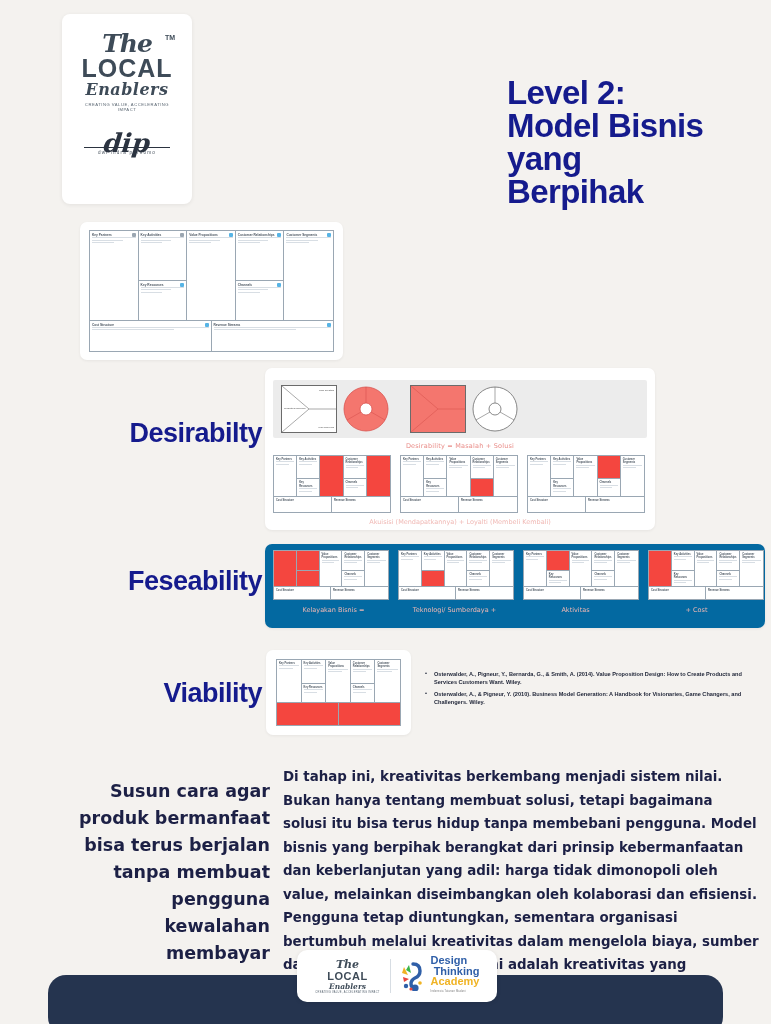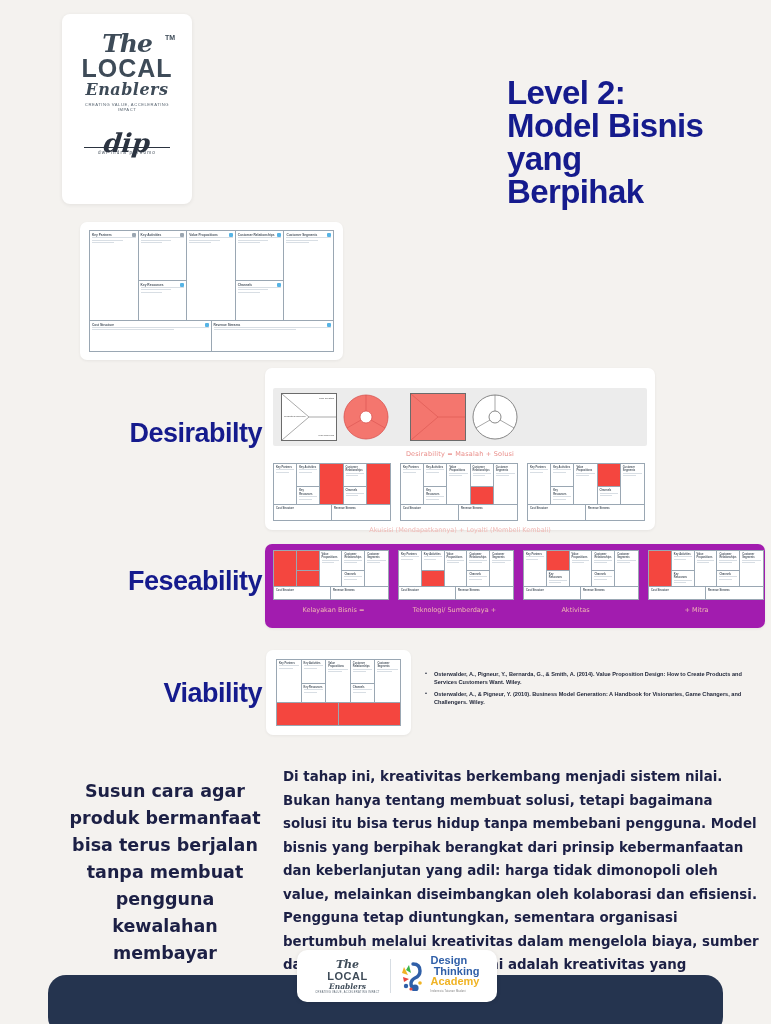--- a/index.html
+++ b/index.html
@@ -116,21 +116,21 @@
   }
   .label-desirability { left: 40px; top: 418px; width: 222px; }
   .label-feseability  { left: 20px; top: 566px; width: 242px; }
   .label-viability    { left: 40px; top: 678px; width: 222px; }
 
   .desir-card {
     position: absolute; left: 265px; top: 368px;
     width: 390px; height: 162px;
     background: #ffffff; border-radius: 7px;
     box-shadow: 0 1px 3px rgba(0,0,0,.06);
-    padding: 20px 8px;
+    padding: 12px 8px;
   }
   .vpc-row { display: flex; gap: 18px; justify-content: flex-start;
              background: #ececec; padding: 5px 8px; border-radius: 2px; }
   .vpc-pair { display: flex; align-items: center; gap: 3px; }
   .vpc-sq { width: 56px; height: 48px; border: 1px solid #6b6b6b; position: relative; background: #fff; }
   .vpc-sq.fill { background: #f4766e; }
   .vpc-sq .t { position: absolute; font-size: 2.4px; color: #444; }
   .vpc-sq .t1 { right: 2px; top: 3px; }
   .vpc-sq .t2 { left: 2px; top: 21px; }
   .vpc-sq .t3 { right: 2px; bottom: 3px; }
@@ -144,21 +144,21 @@
   }
   .mini-row { display: flex; gap: 9px; margin-top: 5px; }
   .mini { width: 118px; height: 58px; }
   .cap2 { text-align: center; color: #f0b8b4; font-size: 6.5px; margin-top: 5px;
           font-family: "DejaVu Sans", sans-serif; }
 
   
   .fes-card {
     position: absolute; left: 265px; top: 544px;
     width: 500px; height: 84px;
-    background: #a21caf; border-radius: 7px;
+    background: #0369a1; border-radius: 7px;
     box-shadow: 0 1px 3px rgba(0,0,0,.06);
     padding: 6px 8px 0 8px;
   }
   .fes-row { display: flex; gap: 9px; }
   .fes-item { width: 116px; }
   .fes-mini { width: 116px; height: 50px; }
   .fes-caps { display: flex; margin-top: 6px; }
   .fes-caps span { color: #f0b8b4; font-size: 6.5px; text-align: center;
                    font-family: "DejaVu Sans", sans-serif; }
   .fes-caps .c1 { width: 125px; }
@@ -176,21 +176,21 @@
   }
   .refs { position: absolute; left: 425px; top: 670px; width: 330px; }
   .refs li { list-style: none; position: relative; padding-left: 9px;
              font-size: 5.6px; line-height: 8.4px; color: #22283a; font-weight: bold;
              margin-bottom: 3px; }
   .refs li:before { content: "•"; position: absolute; left: 0; top: -1px; }
 
   
   .callout {
     position: absolute; left: 60px; top: 778px; width: 210px;
-    text-align: center; color: #1c2045;
+    text-align: right; color: #1c2045;
     font-family: "DejaVu Sans", sans-serif;
     font-weight: bold; font-size: 17.5px; line-height: 27px;
   }
   .body-text {
     position: absolute; left: 283px; top: 765px; width: 478px;
     color: #1c2045;
     font-family: "DejaVu Sans", sans-serif;
     font-weight: bold; font-size: 13.4px; line-height: 23.5px;
   }
 
@@ -575,21 +575,21 @@
           </div>
         </div>
           </div>
       </div>
 
     </div>
     <div class="fes-caps">
       <span class="c1">Kelayakan Bisnis =</span>
       <span class="c2">Teknologi/ Sumberdaya      +</span>
       <span class="c3">Aktivitas</span>
-      <span class="c4">+          Mitra</span>
+      <span class="c4">+          Cost</span>
     </div>
   </div>
 
   <div class="via-card">
     <div class="canvas">
       <div class="top">
         <div class="cell" style="width:20%"><span class="lbl">Key Partners</span><span class="lines"><i></i><i></i></span></div>
         <div class="cell col" style="width:20%;padding:0">
           <div class="cell" style="height:55%;border-right:none"><span class="lbl">Key Activities</span><span class="lines"><i></i><i></i></span></div>
           <div class="cell" style="height:45%;border-right:none"><span class="lbl">Key Resources</span><span class="lines"><i></i><i></i></span></div>

